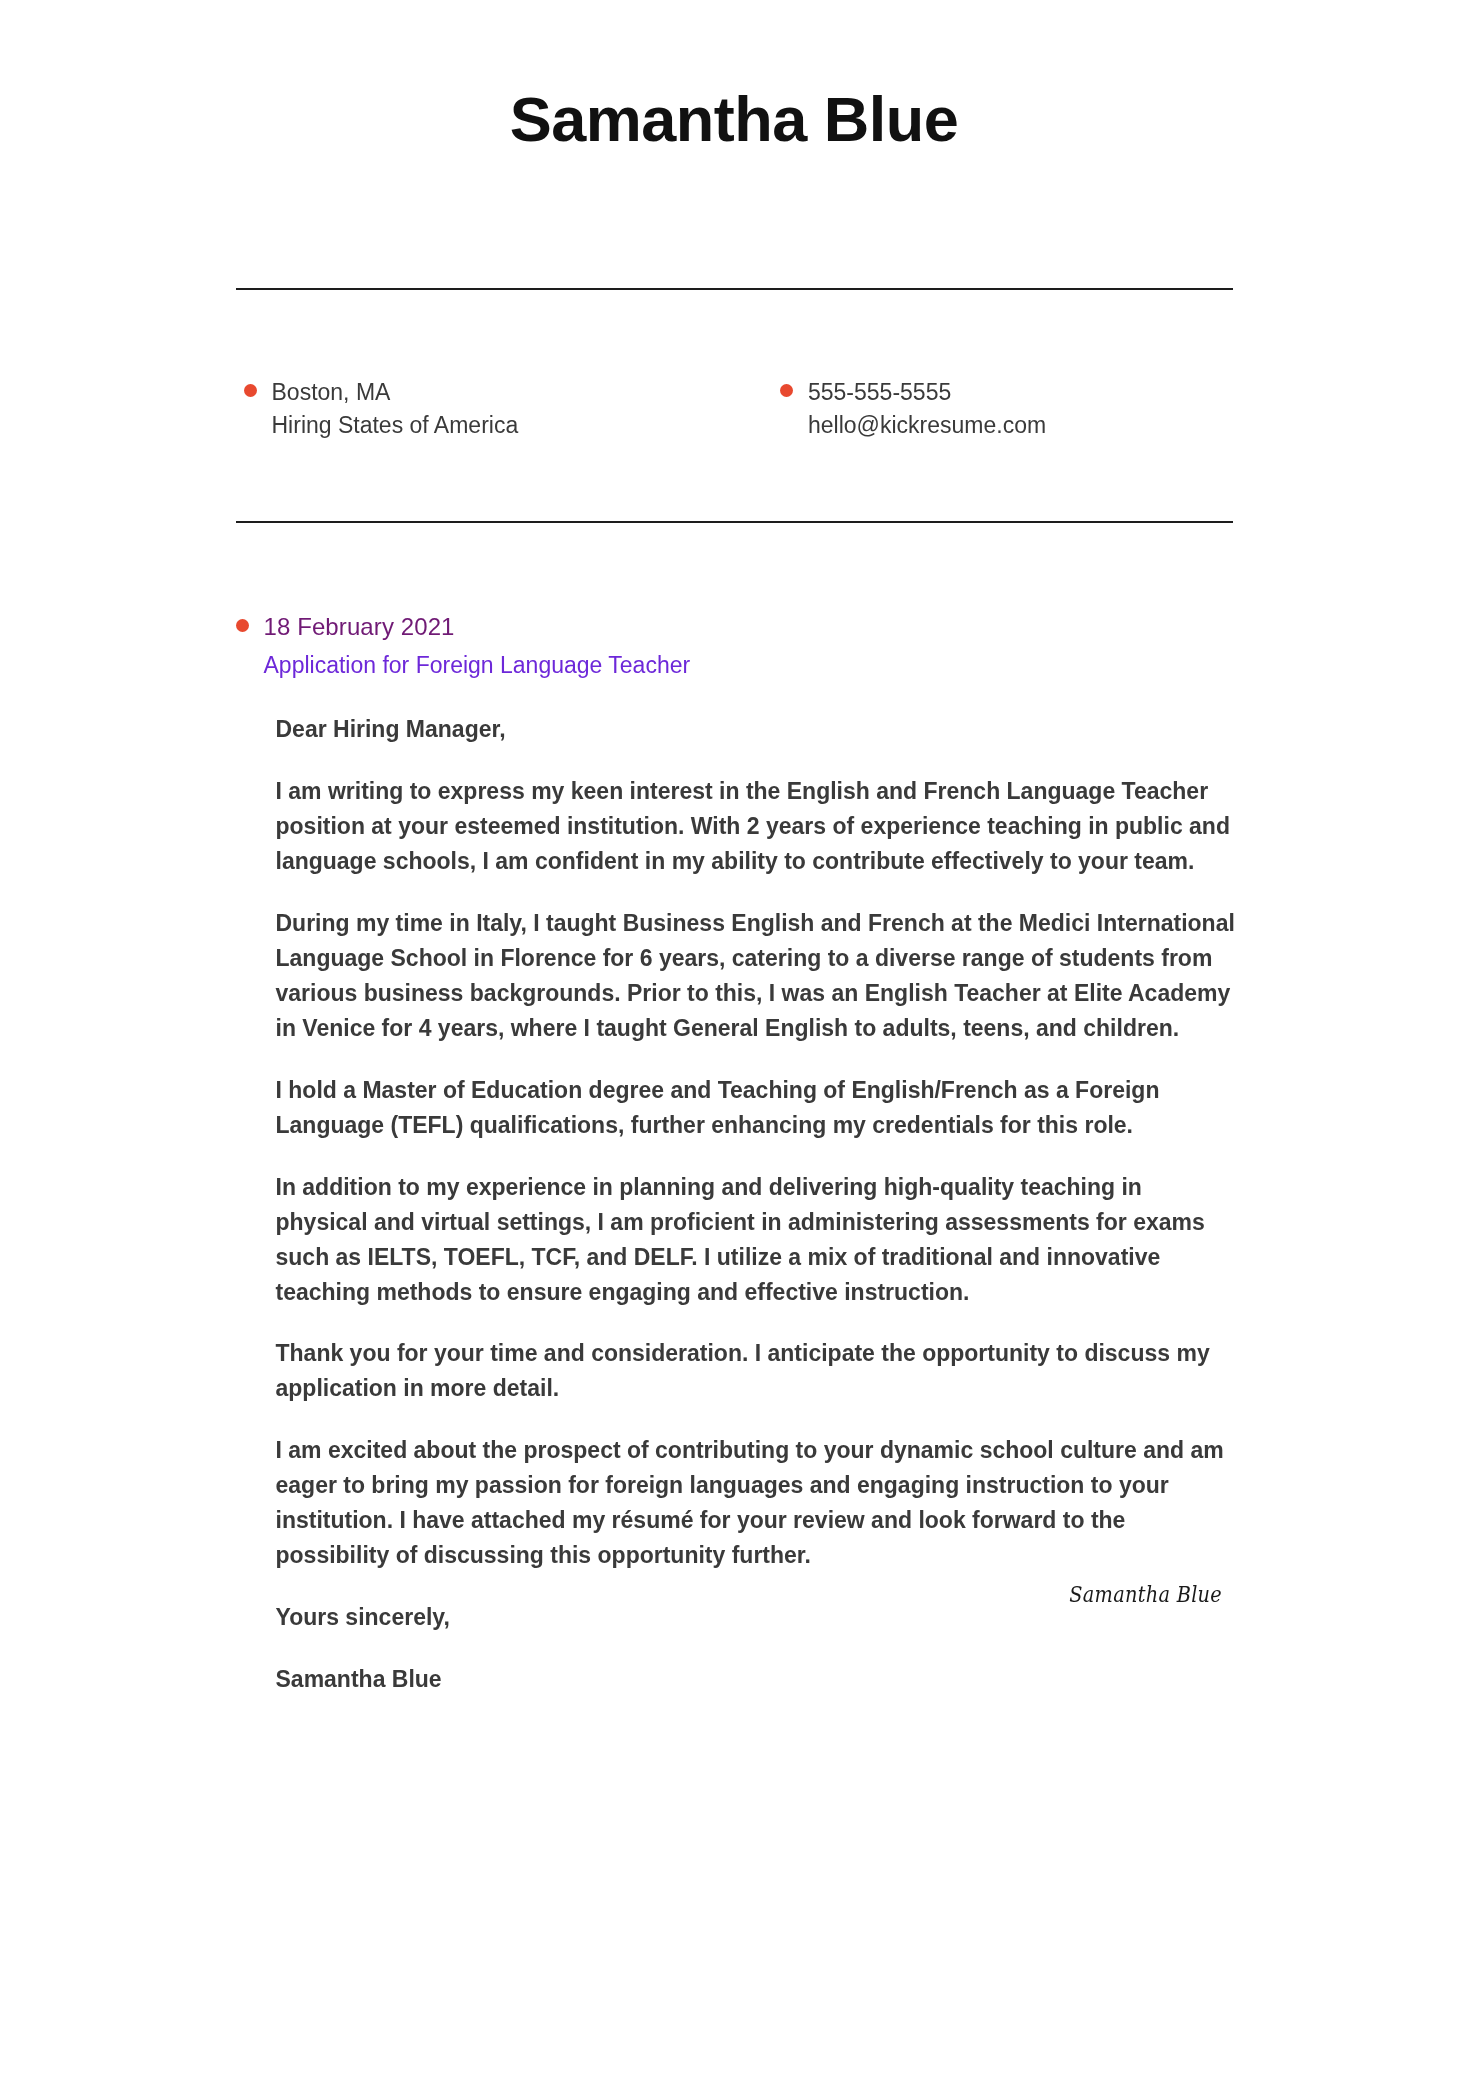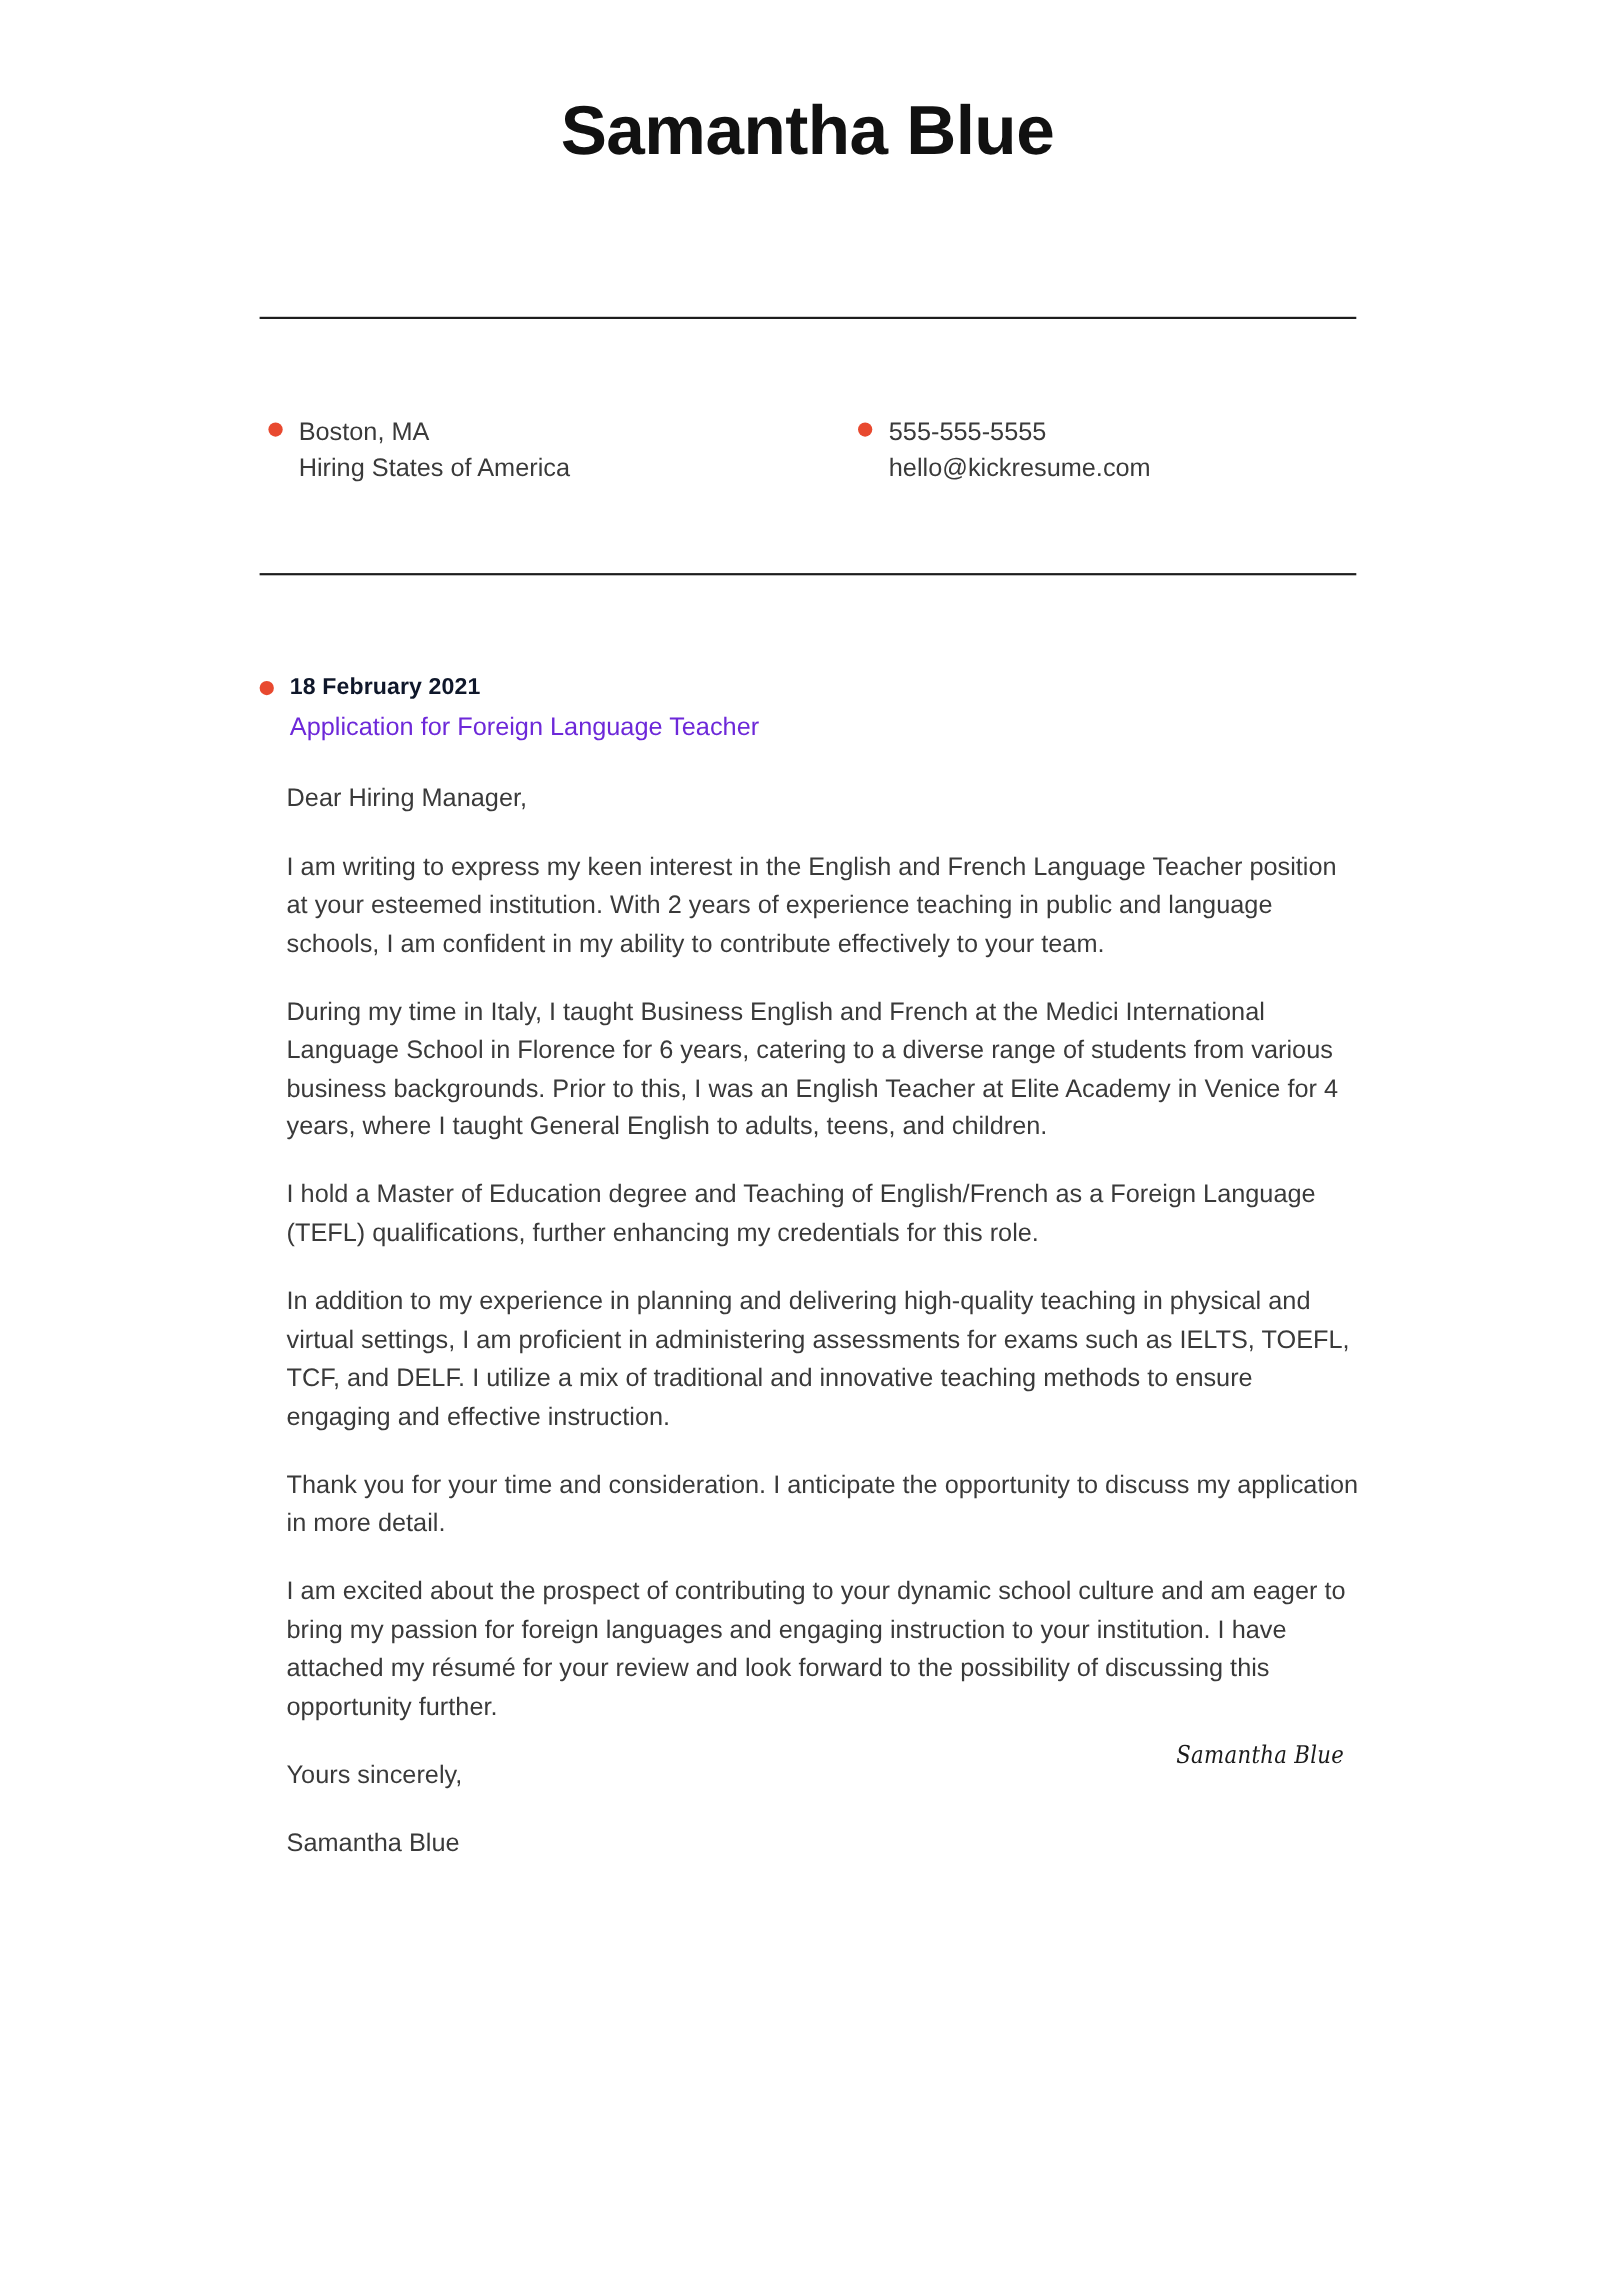--- a/index.html
+++ b/index.html
@@ -84,35 +84,36 @@
     left: 112px;
     right: 108px;
   }
   .meta-row {
     display: flex;
     align-items: flex-start;
   }
   .meta-row .dot { margin-top: 9px; }
   .meta-text { flex: 1 1 auto; }
   .date {
-    font-size: 21px;
-    font-weight: bold;
-    color: #0f172a;
+    font-size: 24px;
+    font-weight: normal;
+    color: #701a75;
     line-height: 1.45;
     letter-spacing: 0.1px;
   }
   .subject {
     font-size: 23px;
     color: #6d28d9;
     line-height: 1.45;
     margin-top: 4px;
   }
 
   .body-text {
-    margin-left: 25px;
+    margin-left: 40px;
+    font-weight: bold;
   }
   .body-text p {
     font-size: 23px;
     line-height: 1.52;
     color: #3a3a3a;
     margin: 0 0 27px 0;
   }
   .body-text p.salutation { margin-top: 30px; }
   .body-text p.tight { margin-bottom: 27px; }
 

